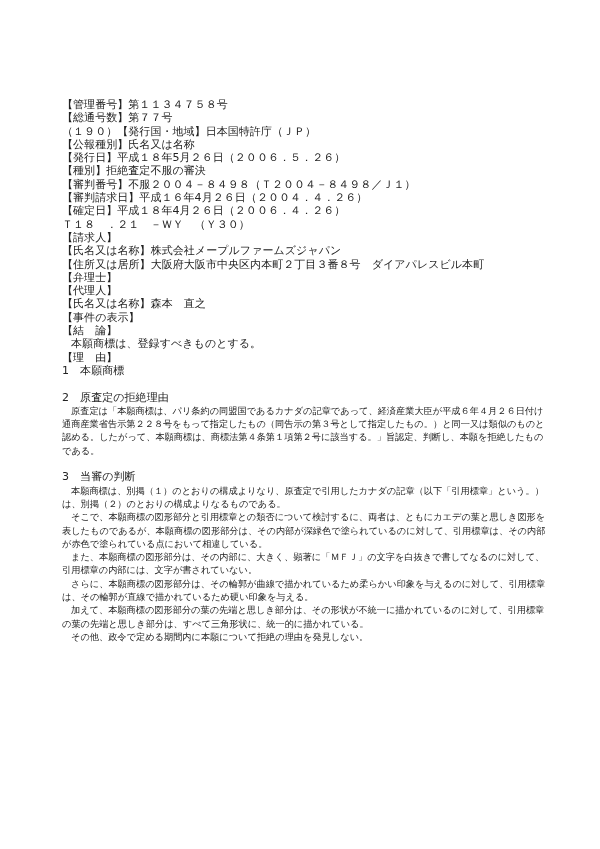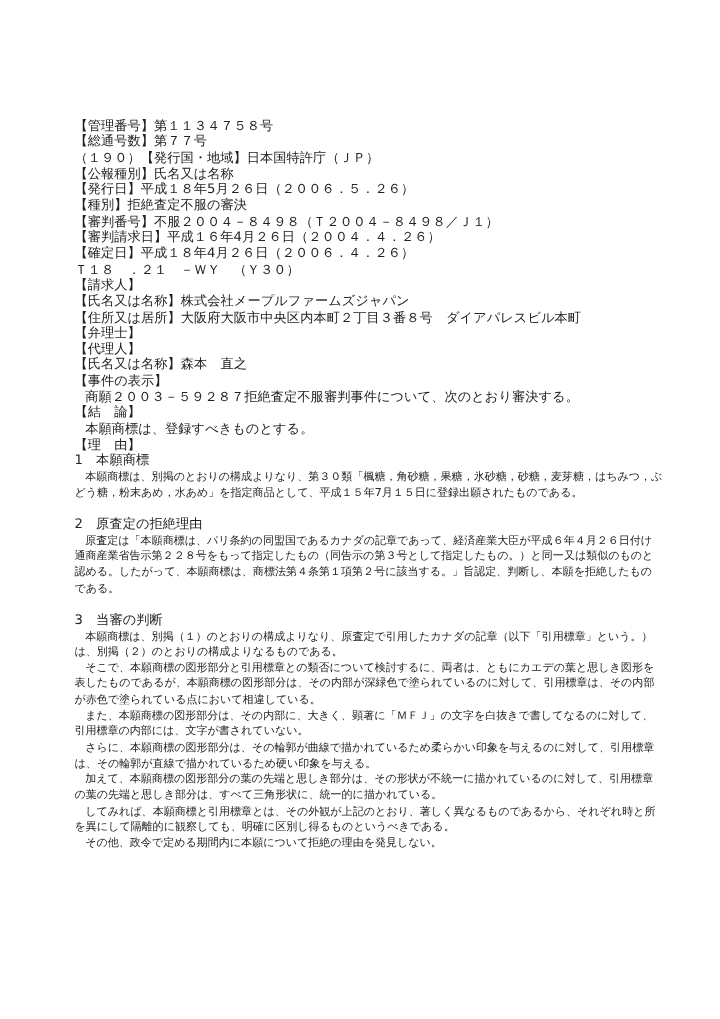--- a/index.html
+++ b/index.html
@@ -25,34 +25,31 @@
   <div class="line">【審判請求日】平成１６年4月２６日（２００４．４．２６）</div>
   <div class="line">【確定日】平成１８年4月２６日（２００６．４．２６）</div>
   <div class="line">Ｔ１８　．２１　－ＷＹ　（Ｙ３０）</div>
   <div class="line">【請求人】</div>
   <div class="line">【氏名又は名称】株式会社メープルファームズジャパン</div>
   <div class="line">【住所又は居所】大阪府大阪市中央区内本町２丁目３番８号　ダイアパレスビル本町</div>
   <div class="line">【弁理士】</div>
   <div class="line">【代理人】</div>
   <div class="line">【氏名又は名称】森本　直之</div>
   <div class="line">【事件の表示】</div>
-  <div class="line indent">商願２００３－５９２８７拒絶査定不服審判事件について、次のとおり審決する。</div>
   <div class="line">【結　論】</div>
   <div class="line indent">本願商標は、登録すべきものとする。</div>
   <div class="line">【理　由】</div>
 
   <div class="line">1　本願商標</div>
-  <p class="para">本願商標は、別掲のとおりの構成よりなり、第３０類「楓糖，角砂糖，果糖，氷砂糖，砂糖，麦芽糖，はちみつ，ぶどう糖，粉末あめ，水あめ」を指定商品として、平成１５年7月１５日に登録出願されたものである。</p>
   <div class="gap"></div>
 
   <div class="line">2　原査定の拒絶理由</div>
   <p class="para">原査定は「本願商標は、パリ条約の同盟国であるカナダの記章であって、経済産業大臣が平成６年４月２６日付け通商産業省告示第２２８号をもって指定したもの（同告示の第３号として指定したもの。）と同一又は類似のものと認める。したがって、本願商標は、商標法第４条第１項第２号に該当する。」旨認定、判断し、本願を拒絶したものである。</p>
   <div class="gap"></div>
 
   <div class="line">3　当審の判断</div>
   <p class="para">本願商標は、別掲（１）のとおりの構成よりなり、原査定で引用したカナダの記章（以下「引用標章」という。）は、別掲（２）のとおりの構成よりなるものである。</p>
   <p class="para">そこで、本願商標の図形部分と引用標章との類否について検討するに、両者は、ともにカエデの葉と思しき図形を表したものであるが、本願商標の図形部分は、その内部が深緑色で塗られているのに対して、引用標章は、その内部が赤色で塗られている点において相違している。</p>
   <p class="para">また、本願商標の図形部分は、その内部に、大きく、顕著に「ＭＦＪ」の文字を白抜きで書してなるのに対して、引用標章の内部には、文字が書されていない。</p>
   <p class="para">さらに、本願商標の図形部分は、その輪郭が曲線で描かれているため柔らかい印象を与えるのに対して、引用標章は、その輪郭が直線で描かれているため硬い印象を与える。</p>
   <p class="para">加えて、本願商標の図形部分の葉の先端と思しき部分は、その形状が不統一に描かれているのに対して、引用標章の葉の先端と思しき部分は、すべて三角形状に、統一的に描かれている。</p>
-  <p class="para">してみれば、本願商標と引用標章とは、その外観が上記のとおり、著しく異なるものであるから、それぞれ時と所を異にして隔離的に観察しても、明確に区別し得るものというべきである。</p>
   <p class="para">その他、政令で定める期間内に本願について拒絶の理由を発見しない。</p>
 </div>
 
 </body></html>

